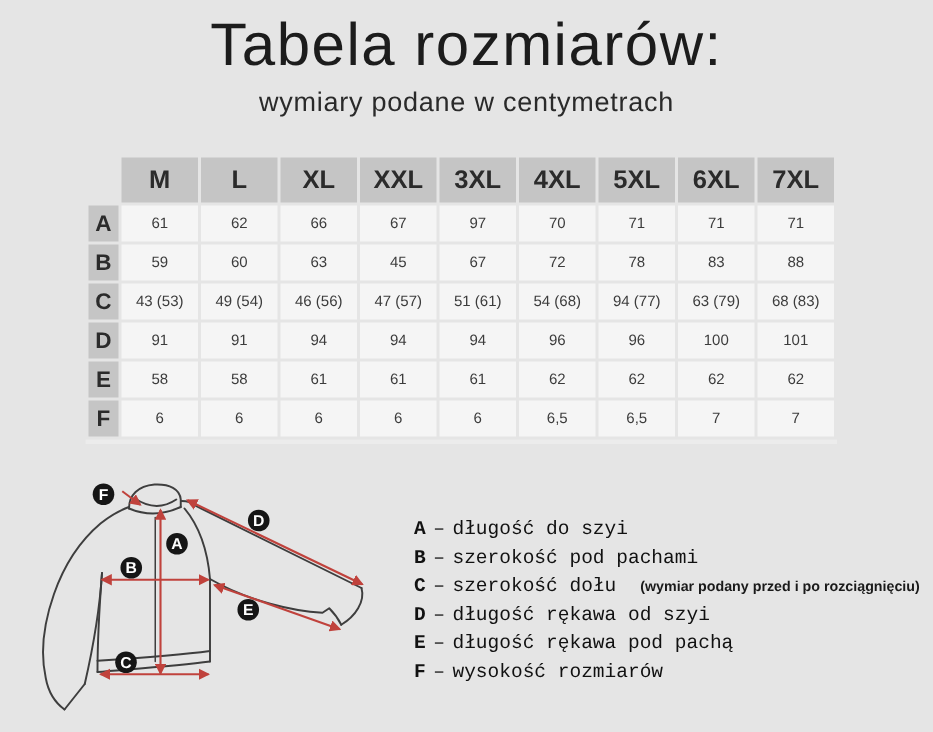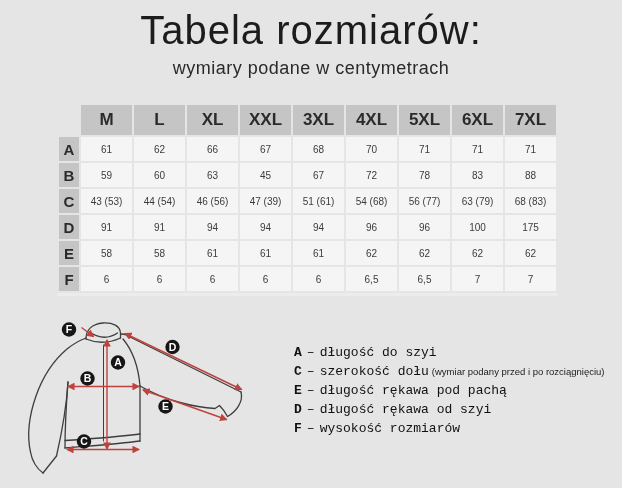--- a/index.html
+++ b/index.html
@@ -70,34 +70,34 @@
     color: #3c3c3c;
   }
 
   
   .diagram { position: absolute; left: 8px; top: 316px; width: 262px; height: 172px; }
   .diagram svg { display: block; }
 
   
   .legend {
     position: absolute;
-    left: 294px; top: 343px;
+    left: 276px; top: 343px;
     font-family: "Liberation Mono", monospace;
     font-size: 13px;
     color: #111111;
   }
   .legend-line { height: 19px; line-height: 19px; white-space: nowrap; }
   .legend-key { font-weight: 700; }
   .legend-sep { padding: 0 5px; }
   .legend-note {
     font-family: "Liberation Sans", sans-serif;
     font-size: 9.5px;
-    font-weight: 400;
+    font-weight: 700;
     color: #1a1a1a;
-    margin-left: 3px;
+    margin-left: 16px;
   }
 </style>
 </head>
 <body>
 
 <div class="page">
 
   <div class="title">Tabela rozmiarów:</div>
   <div class="subtitle">wymiary podane w centymetrach</div>
 
@@ -116,61 +116,61 @@
           <th class="col-header">7XL</th>
         </tr>
       </thead>
     <tbody>
         <tr>
           <th class="row-label">A</th>
           <td class="size-cell">61</td>
           <td class="size-cell">62</td>
           <td class="size-cell">66</td>
           <td class="size-cell">67</td>
-          <td class="size-cell">68</td>
+          <td class="size-cell">97</td>
           <td class="size-cell">70</td>
           <td class="size-cell">71</td>
           <td class="size-cell">71</td>
           <td class="size-cell">71</td>
         </tr>
         <tr>
           <th class="row-label">B</th>
           <td class="size-cell">59</td>
           <td class="size-cell">60</td>
           <td class="size-cell">63</td>
           <td class="size-cell">45</td>
           <td class="size-cell">67</td>
           <td class="size-cell">72</td>
           <td class="size-cell">78</td>
           <td class="size-cell">83</td>
           <td class="size-cell">88</td>
         </tr>
         <tr>
           <th class="row-label">C</th>
           <td class="size-cell">43 (53)</td>
-          <td class="size-cell">44 (54)</td>
+          <td class="size-cell">49 (54)</td>
           <td class="size-cell">46 (56)</td>
-          <td class="size-cell">47 (39)</td>
+          <td class="size-cell">47 (57)</td>
           <td class="size-cell">51 (61)</td>
           <td class="size-cell">54 (68)</td>
-          <td class="size-cell">56 (77)</td>
+          <td class="size-cell">94 (77)</td>
           <td class="size-cell">63 (79)</td>
           <td class="size-cell">68 (83)</td>
         </tr>
         <tr>
           <th class="row-label">D</th>
           <td class="size-cell">91</td>
           <td class="size-cell">91</td>
           <td class="size-cell">94</td>
           <td class="size-cell">94</td>
           <td class="size-cell">94</td>
           <td class="size-cell">96</td>
           <td class="size-cell">96</td>
           <td class="size-cell">100</td>
-          <td class="size-cell">175</td>
+          <td class="size-cell">101</td>
         </tr>
         <tr>
           <th class="row-label">E</th>
           <td class="size-cell">58</td>
           <td class="size-cell">58</td>
           <td class="size-cell">61</td>
           <td class="size-cell">61</td>
           <td class="size-cell">61</td>
           <td class="size-cell">62</td>
           <td class="size-cell">62</td>
@@ -251,19 +251,20 @@
         <g>
           <circle cx="61" cy="13.5" r="7.2" fill="#161616"></circle>
           <text x="61" y="17.3" fill="#ffffff">F</text>
         </g>
       </g>
     </svg>
   </div>
 
   <div class="legend">
       <div class="legend-line"><span class="legend-key">A</span><span class="legend-sep">–</span><span class="legend-text">długość do szyi</span></div>
+      <div class="legend-line"><span class="legend-key">B</span><span class="legend-sep">–</span><span class="legend-text">szerokość pod pachami</span></div>
       <div class="legend-line"><span class="legend-key">C</span><span class="legend-sep">–</span><span class="legend-text">szerokość dołu</span><span class="legend-note">(wymiar podany przed i po rozciągnięciu)</span></div>
+      <div class="legend-line"><span class="legend-key">D</span><span class="legend-sep">–</span><span class="legend-text">długość rękawa od szyi</span></div>
       <div class="legend-line"><span class="legend-key">E</span><span class="legend-sep">–</span><span class="legend-text">długość rękawa pod pachą</span></div>
-      <div class="legend-line"><span class="legend-key">D</span><span class="legend-sep">–</span><span class="legend-text">długość rękawa od szyi</span></div>
       <div class="legend-line"><span class="legend-key">F</span><span class="legend-sep">–</span><span class="legend-text">wysokość rozmiarów</span></div>
     </div>
 
 </div>
 
 </body></html>

